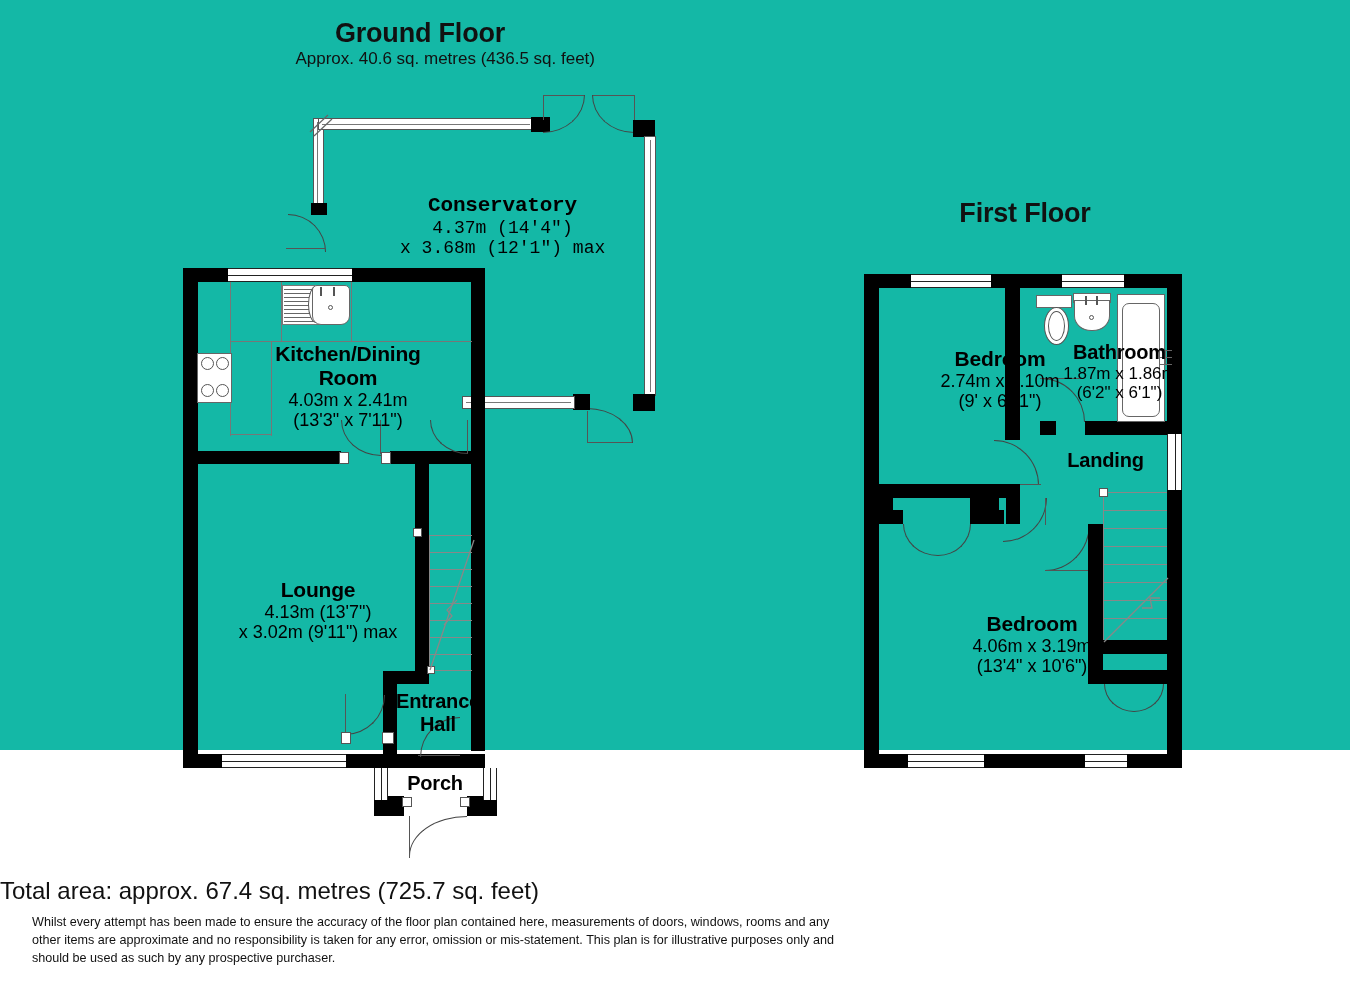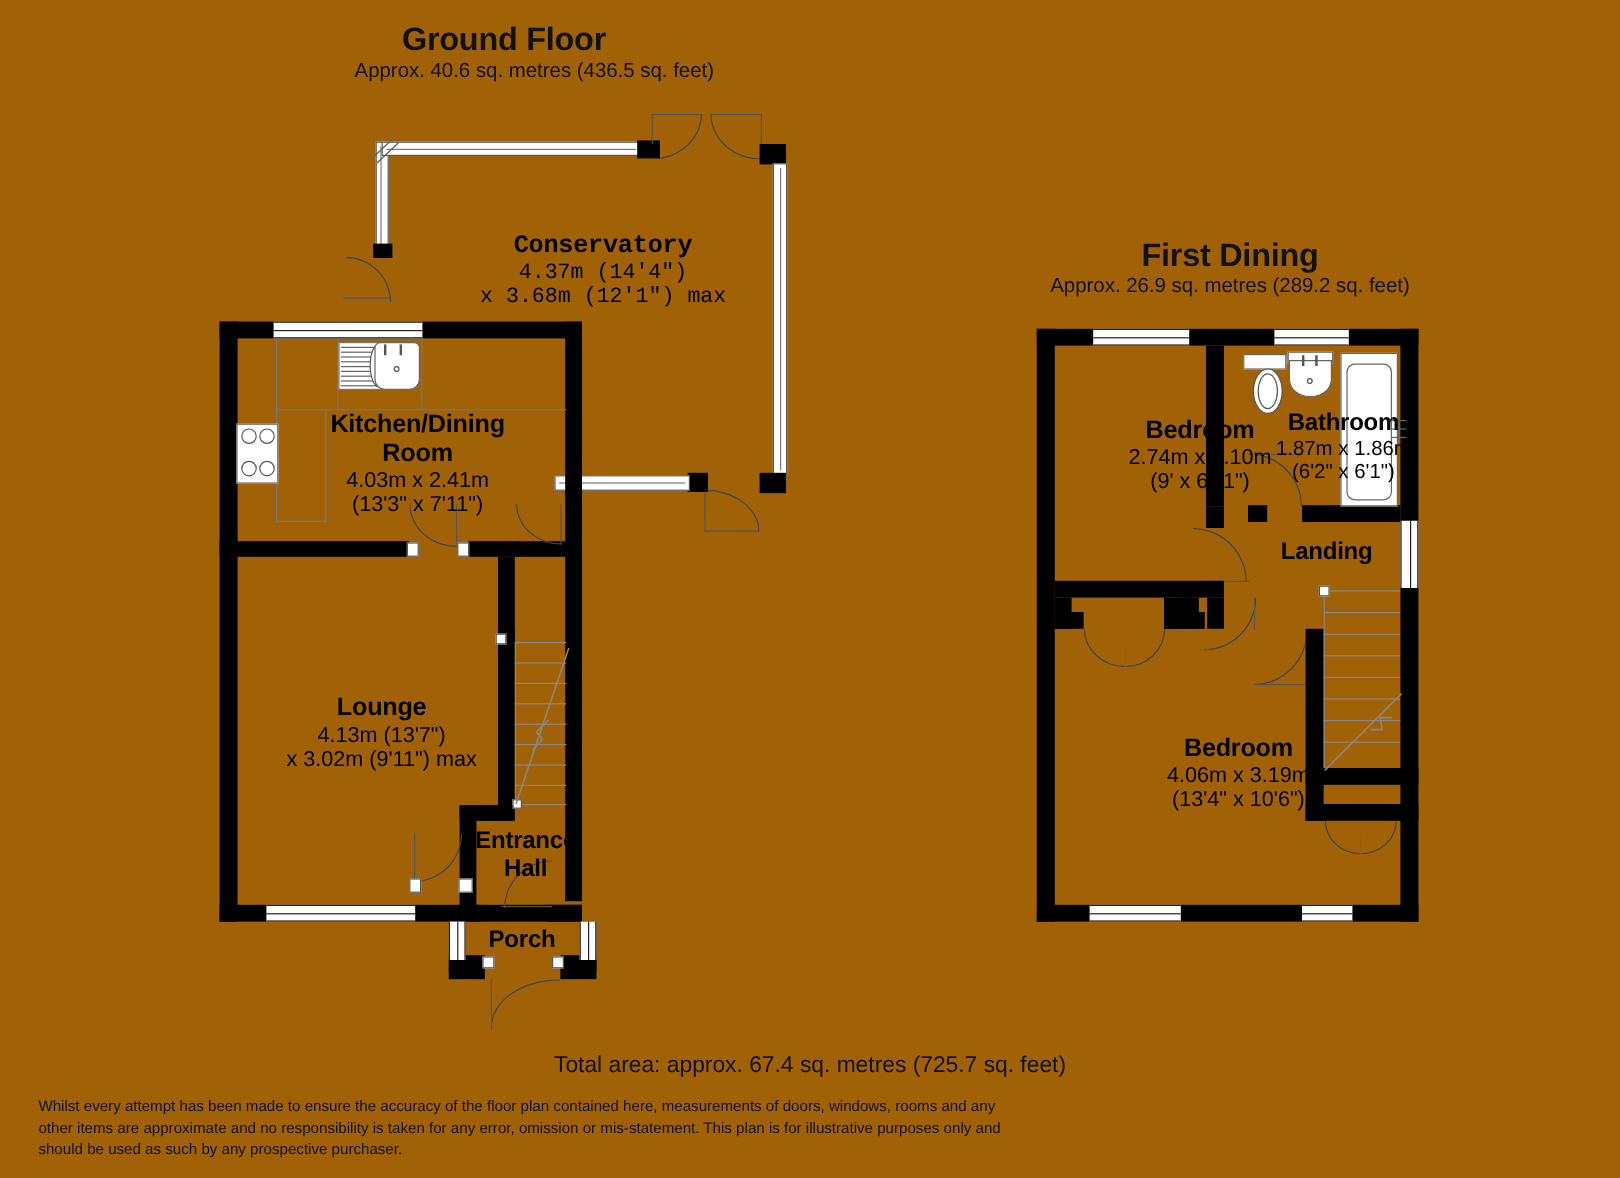--- a/index.html
+++ b/index.html
@@ -5,22 +5,22 @@
   html, body {
     margin: 0; padding: 0;
     background: #ffffff;
     width: 1350px; height: 982px;
     overflow: hidden;
     font-family: "Liberation Sans", sans-serif;
     color: #000000;
   }
   #page {
     position: relative;
-    width: 1350px; height: 982px;
-    background: #a16207;
+    width: 1350px; height: 750px;
+    background: #14b8a6;
   }
   .abs { position: absolute; }
 
   
   .floor-title {
     position: absolute;
     text-align: center;
     font-weight: bold;
     font-size: 27px;
     letter-spacing: -0.2px;
@@ -52,22 +52,22 @@
     display: block;
     font-size: 18px;
   }
   .room.small .rname { font-size: 20px; }
   .room.small .rdim { font-size: 17px; }
 
   
   .total-area {
     position: absolute;
     width: 100%;
-    text-align: center;
-    font-size: 19px;
+    text-align: left;
+    font-size: 24px;
     color: #111;
     left: 0;
   }
   .disclaimer {
     position: absolute;
     left: 0; width: 100%;
     font-size: 12.6px;
     line-height: 1.45;
     color: #111;
     padding-left: 32px;
@@ -125,22 +125,21 @@
   .thinline { position: absolute; background: #666; }
 </style>
 </head>
 <body>
 
 <div id="page">
 
   <div class="floor-title" style="left:270px; top:18px; width:300px;">Ground Floor</div>
   <div class="floor-sub" style="left:245px; top:49px; width:350px;text-align:right;">Approx. 40.6 sq. metres (436.5 sq. feet)</div>
 
-  <div class="floor-title" style="left:900px; top:198px; width:250px;">First Dining</div>
-  <div class="floor-sub" style="left:860px; top:228px; width:330px;">Approx. 26.9 sq. metres (289.2 sq. feet)</div>
+  <div class="floor-title" style="left:900px; top:198px; width:250px;">First Floor</div>
 
   <div class="abs" style="left:0; top:0; width:700px; height:870px;">
 
     <div class="glazing" style="left:313px; top:118px; width:11px; height:90px;"></div>
     <div class="abs" style="left:317px; top:122px; width:0; height:84px; border-left:1.1px solid #777;"></div>
 
     <div class="glazing" style="left:318px; top:118px; width:215px; height:12px;"></div>
     <div class="abs" style="left:322px; top:124px; width:208px; height:0; border-top:1.1px solid #777;"></div>
 
     <svg class="abs" style="left:308px; top:112px; width:30px; height:30px;">

